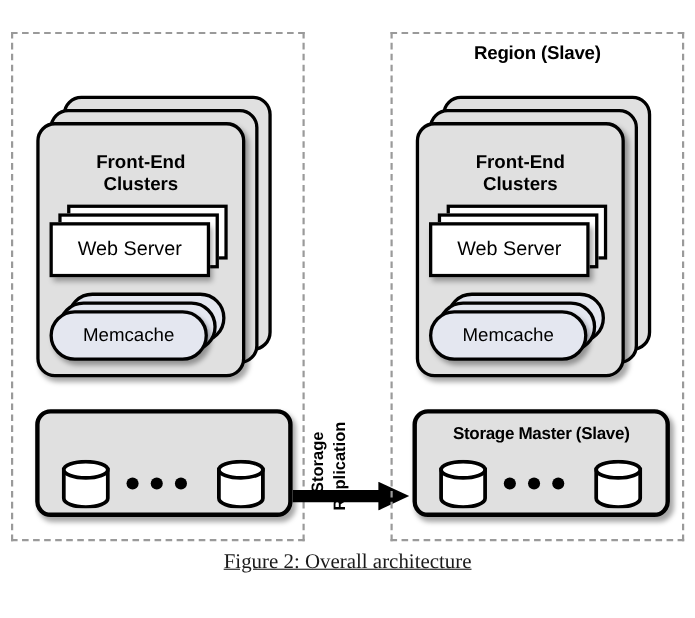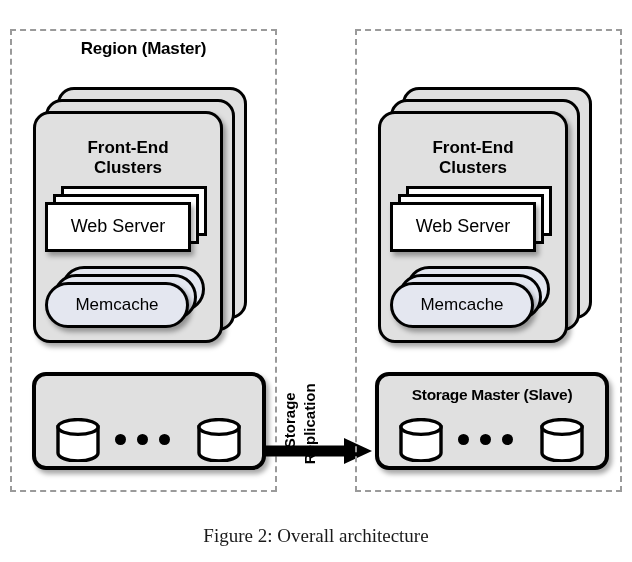--- a/index.html
+++ b/index.html
@@ -103,21 +103,20 @@
     color:#1a1a1a;
   }
 </style>
 </head>
 <body>
 
 <div id="figure">
 
   <div class="region" style="left:10px;top:29px;width:267px;height:463px;">
   </div>
-  <div class="region-title" style="left:10px;top:39px;width:267px;">Region (Master)</div>
 
   <div class="stack" style="left:33px;top:87px;width:215px;height:255px;">
     <div class="layer fe-layer" style="left:24px;top:0px;width:190px;height:232px;"></div>
     <div class="layer fe-layer" style="left:12px;top:12px;width:190px;height:232px;"></div>
     <div class="layer fe-layer front" style="left:0px;top:24px;width:190px;height:232px;"></div>
 
     <div class="label label-bold" style="left:0px;top:51px;width:190px;font-size:17px;">Front-End</div>
     <div class="label label-bold" style="left:0px;top:71px;width:190px;font-size:17px;">Clusters</div>
 
     <div class="stack" style="left:12px;top:99px;width:170px;height:66px;">
@@ -161,20 +160,21 @@
     <svg width="108" height="26" viewBox="0 0 108 26">
       <line x1="0" y1="13" x2="85" y2="13" stroke="#000" stroke-width="11"></line>
       <polygon points="106,13 78,0 78,26" fill="#000"></polygon>
     </svg>
   </div>
   <div class="repl-label" style="left:298px;top:432px;">Storage</div>
   <div class="repl-label" style="left:318px;top:448px;">Replication</div>
 
   <div class="region" style="left:355px;top:29px;width:267px;height:463px;">
   </div>
+  <div class="region-title" style="left:355px;top:39px;width:267px;">Region (Slave)</div>
 
   <div class="stack" style="left:378px;top:87px;width:215px;height:255px;">
     <div class="layer fe-layer" style="left:24px;top:0px;width:190px;height:232px;"></div>
     <div class="layer fe-layer" style="left:12px;top:12px;width:190px;height:232px;"></div>
     <div class="layer fe-layer front" style="left:0px;top:24px;width:190px;height:232px;"></div>
 
     <div class="label label-bold" style="left:0px;top:51px;width:190px;font-size:17px;">Front-End</div>
     <div class="label label-bold" style="left:0px;top:71px;width:190px;font-size:17px;">Clusters</div>
 
     <div class="stack" style="left:12px;top:99px;width:170px;height:66px;">
@@ -208,15 +208,15 @@
     <span class="dot"></span>
   </div>
 
   <div class="db" style="left:539px;top:418px;width:46px;height:44px;">
     <svg width="46" height="44" viewBox="0 0 46 44">
       <path d="M3,9 L3,35 A20,8 0 0 0 43,35 L43,9 Z" fill="#ffffff" stroke="#000" stroke-width="3.4"></path>
       <ellipse cx="23" cy="9" rx="20" ry="7.4" fill="#ffffff" stroke="#000" stroke-width="3.4"></ellipse>
     </svg>
   </div>
 
-  <div class="caption" style="top:525px;">Figure 2: Overall architecture</div>
+  <div class="caption" style="top:500px;text-decoration:underline;">Figure 2: Overall architecture</div>
 
 </div>
 
 </body></html>

